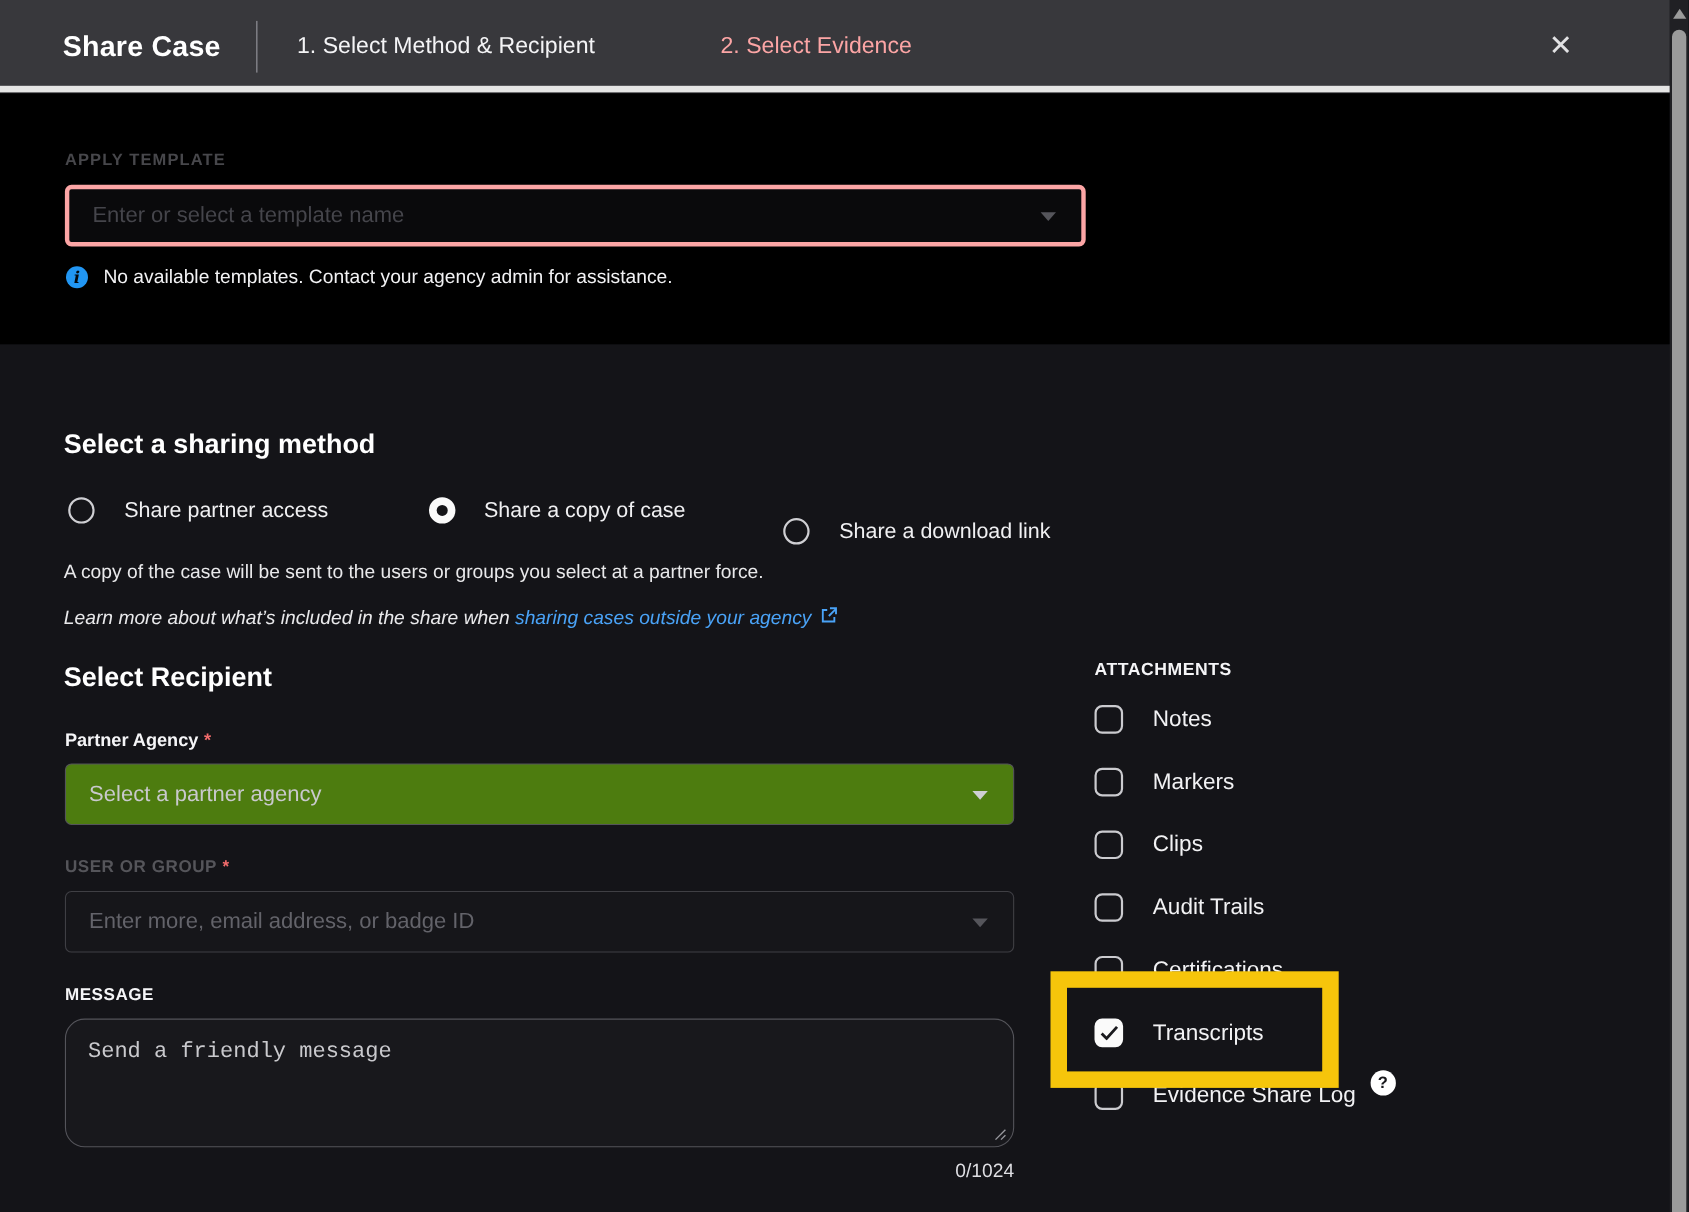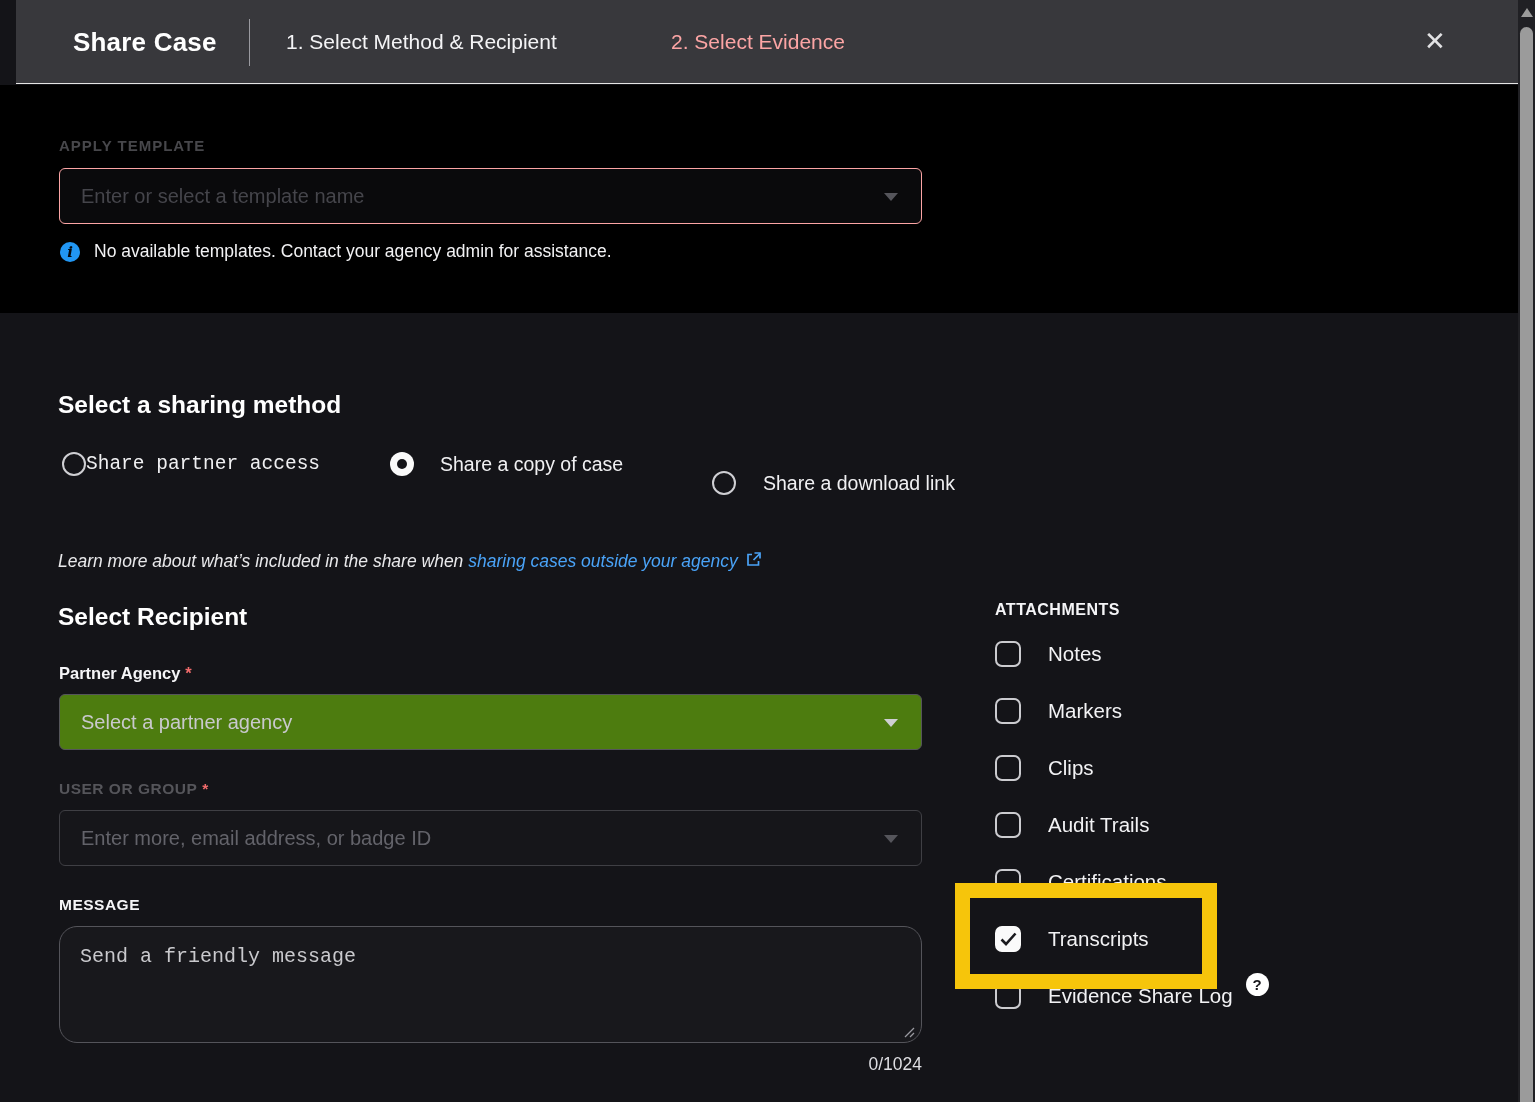--- a/index.html
+++ b/index.html
@@ -1,22 +1,22 @@
 <!DOCTYPE html>
 <html><head>
 <meta charset="utf-8">
 <style>
   * { margin:0; padding:0; box-sizing:border-box; }
   html,body { width:1535px; height:1102px; background:#141418; overflow:hidden;
     font-family:"Liberation Sans", sans-serif; }
   .app { position:relative; width:1535px; height:1102px; background:#141418; }
 
   
-  .header { position:absolute; left:16px; top:0; width:1518px; height:84px;
-    background:#38383c; border-bottom:1px solid #e5e5e5;
+  .header { position:absolute; left:0; top:0; width:1518px; height:84px;
+    background:#38383c; border-bottom:6px solid #e5e5e5;
     display:flex; align-items:center; }
   .header-title { position:absolute; left:57px; top:0; height:84px; line-height:84px;
     color:#ffffff; font-size:26px; font-weight:bold; letter-spacing:0.2px; }
   .header-divider { position:absolute; left:233px; top:19px; width:1px; height:47px;
     background:#9a9aa0; }
   .tab { position:absolute; top:0; height:84px; line-height:84px; font-size:21px;
     cursor:pointer; }
   .tab-active { left:270px; color:#f4f4f6; }
   .tab-inactive { left:655px; color:#fca5a5; }
   .close-btn { position:absolute; left:1408px; top:0; height:84px; line-height:82px;
@@ -30,22 +30,22 @@
     border-bottom:9px solid #9b9b9b; }
   .scroll-thumb { position:absolute; left:2px; top:27px; width:13px; height:1075px;
     background:#9b9b9b; border-radius:7px 7px 0 0; }
 
   
   .template-section { position:absolute; left:0; top:85px; width:1518px; height:228px;
     background:#000000; }
   .apply-label { position:absolute; left:59px; top:137px; font-size:15px; font-weight:bold;
     letter-spacing:1px; color:#47474b; }
   .select-field { position:absolute; border-radius:6px; display:flex; align-items:center; }
-  .template-field { left:59px; top:168px; width:863px; height:56px;
-    background:#0a0a0c; border:1px solid #fca5a5; }
+  .template-field { left:59px; top:168px; width:928px; height:56px;
+    background:#0a0a0c; border:4px solid #fca5a5; }
   .template-field .ph { color:#45454b; }
   .field-ph { font-size:20px; padding-left:21px; }
   .caret { position:absolute; right:23px; top:50%; margin-top:-3px; width:0; height:0;
     border-left:7px solid transparent; border-right:7px solid transparent; }
   .caret-dim { border-top:8px solid #55555b; }
   .caret-bright { border-top:8px solid #cfcfd3; }
   .info-row { position:absolute; left:60px; top:241px; display:flex; align-items:center; }
   .info-icon { width:20px; height:20px; border-radius:50%; background:#2196f3;
     color:#04080c; font-family:"DejaVu Serif", serif; font-style:italic; font-weight:bold;
     font-size:15px; text-align:center; line-height:20px; flex:none; }
@@ -127,32 +127,33 @@
   <div class="info-row">
     <span class="info-icon">i</span>
     <span class="info-text">No available templates. Contact your agency admin for assistance.</span>
   </div>
 
   <div class="h2" style="left:58px; top:391px;">Select a sharing method</div>
 
   <div class="radio-row">
     <div class="radio-opt" style="left:62px;">
       <span class="radio-circle"></span>
-      <span class="radio-label" style="font-family:Liberation Mono, monospace;">Share partner access</span>
+      <span class="radio-label" style="margin-left:27px;">Share partner access</span>
     </div>
     <div class="radio-opt" style="left:390px;">
       <span class="radio-circle sel"></span>
       <span class="radio-label" style="margin-left:26px;">Share a copy of case</span>
     </div>
     <div class="radio-opt" style="left:712px;margin-top:19px;">
       <span class="radio-circle"></span>
       <span class="radio-label" style="margin-left:27px;">Share a download link</span>
     </div>
   </div>
 
+  <div class="body-text" style="left:58px; top:509px;">A copy of the case will be sent to the users or groups you select at a partner force.</div>
 
   <div class="body-text" style="left:58px; top:551px;font-style:italic;">
     <span>Learn more about what’s included in the share when </span><span class="link">sharing cases outside your agency</span><span class="ext-icon"><svg width="17" height="17" viewBox="0 0 17 17">
           <path d="M7 3.5H3v10.5h10.5V10" fill="none" stroke="#4aa3f7" stroke-width="1.7"></path>
           <path d="M9.5 2h5.5v5.5" fill="none" stroke="#4aa3f7" stroke-width="1.7"></path>
           <path d="M15 2.5L8.5 9" fill="none" stroke="#4aa3f7" stroke-width="1.7"></path>
         </svg></span>
   </div>
 
   <div class="h2" style="left:58px; top:603px;">Select Recipient</div>

